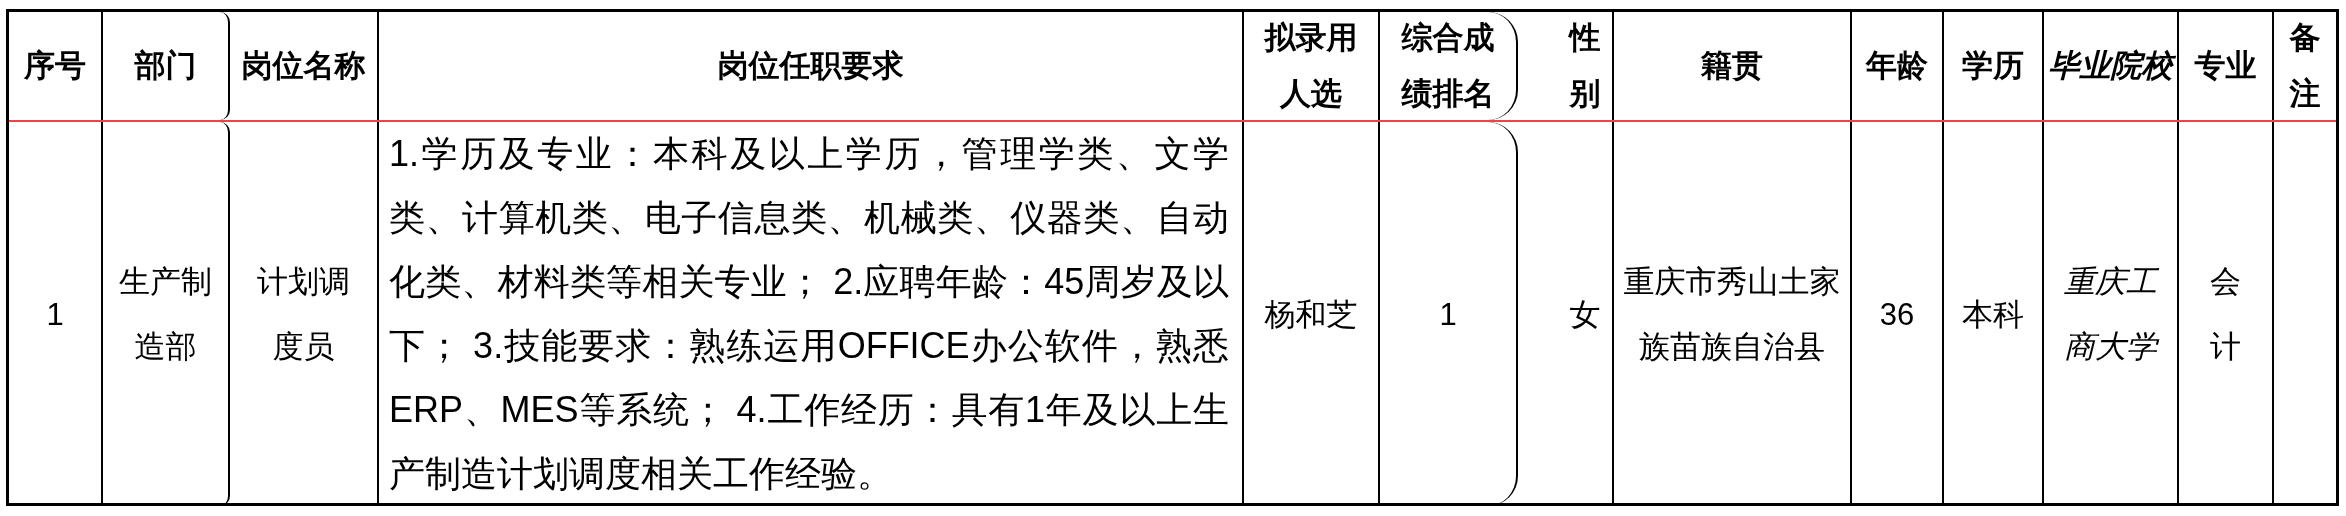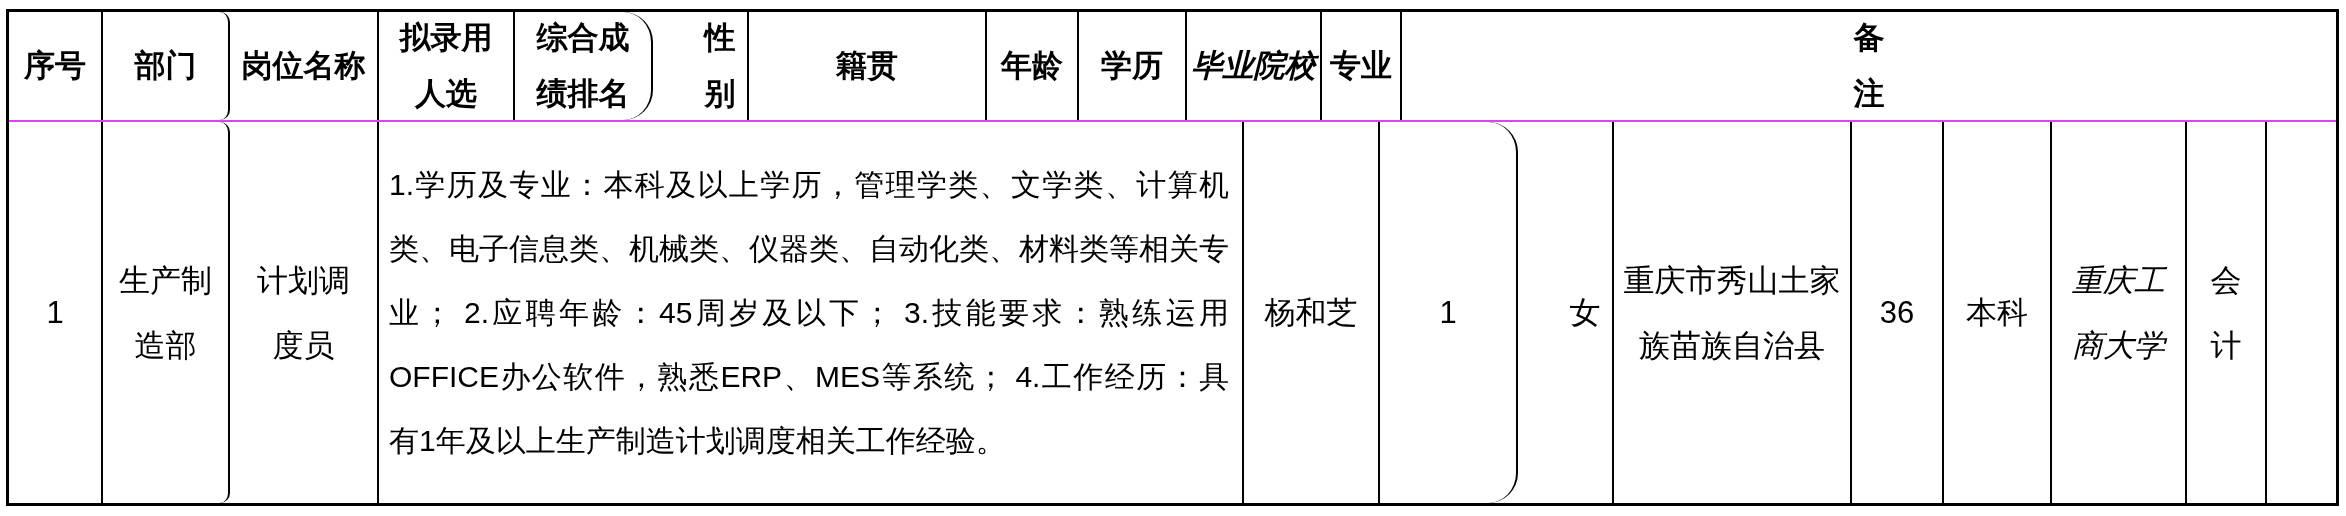--- a/index.html
+++ b/index.html
@@ -2,59 +2,62 @@
 <html><head>
 <meta charset="utf-8">
 <style>
   html,body{margin:0;padding:0;background:#ffffff;}
   body{width:2346px;height:516px;position:relative;overflow:hidden;
        font-family:"Liberation Sans", serif;color:#000;}
   .table{position:absolute;left:6px;top:9px;width:2333px;height:497px;
          border:3px solid #000;box-sizing:border-box;display:flex;flex-direction:column;
          background:#fff;}
   .row{display:flex;flex-direction:row;width:100%;box-sizing:border-box;}
-  .row.header{height:110px;border-bottom:2px solid #d946ef;}
+  .row.header{height:110px;border-bottom:2px solid #ef4444;}
   .row.body{flex:1;}
   .cell{box-sizing:border-box;border-right:2px solid #000;display:flex;
         align-items:center;justify-content:center;overflow:hidden;text-align:center;}
   .cell:last-child{border-right:none;border-radius:8px;}
   
   .c0{width:94px;}  .c1{width:127px;border-radius:10px;} .c2{width:149px;} .c3{width:865px;}
   .c4{width:136px;} .c5{width:138px;border-radius:30px;} .c6{width:96px;padding-left:40px;}  .c7{width:238px;}
-  .c8{width:92px;}  .c9{width:108px;}  .c10{width:135px;font-style:italic;}.c11{width:80px;}
+  .c8{width:92px;}  .c9{width:100px;}  .c10{width:135px;font-style:italic;}.c11{width:95px;}
   .c12{flex:1;}
   
   .row.header .cell{font-weight:bold;font-size:31px;line-height:56px;}
   .hspan{display:inline-block;}
   .hw100{width:100px;} .hw40{width:40px;}
   
   .row.body .cell{font-size:31px;line-height:65px;}
   .bspan{display:inline-block;}
   .bw100{width:100px;} .bw121{width:121px;} .bw218{width:218px;}
   .bw115{width:115px;} .bw40{width:40px;}
   .num{font-family:"Liberation Sans", sans-serif;}
   
   .cell.req{justify-content:flex-start;padding-left:10px;}
   .reqtext{display:inline-block;width:840px;text-align:justify;
-           font-size:30px;line-height:64px;}
+           font-size:36px;line-height:64px;}
 </style>
 </head>
 <body>
 
 <div class="table">
 
   <div class="row header">
     <div class="cell c0">
         <span class="hspan">序号</span>
       </div>
     <div class="cell c1">
         <span class="hspan">部门</span>
       </div>
     <div class="cell c2">
         <span class="hspan">岗位名称</span>
+      </div>
+    <div class="cell c3">
+        <span class="hspan">岗位任职要求</span>
       </div>
     <div class="cell c4">
         <span class="hspan hw100">拟录用人选</span>
       </div>
     <div class="cell c5">
         <span class="hspan hw100">综合成绩排名</span>
       </div>
     <div class="cell c6">
         <span class="hspan">性别</span>
       </div>

